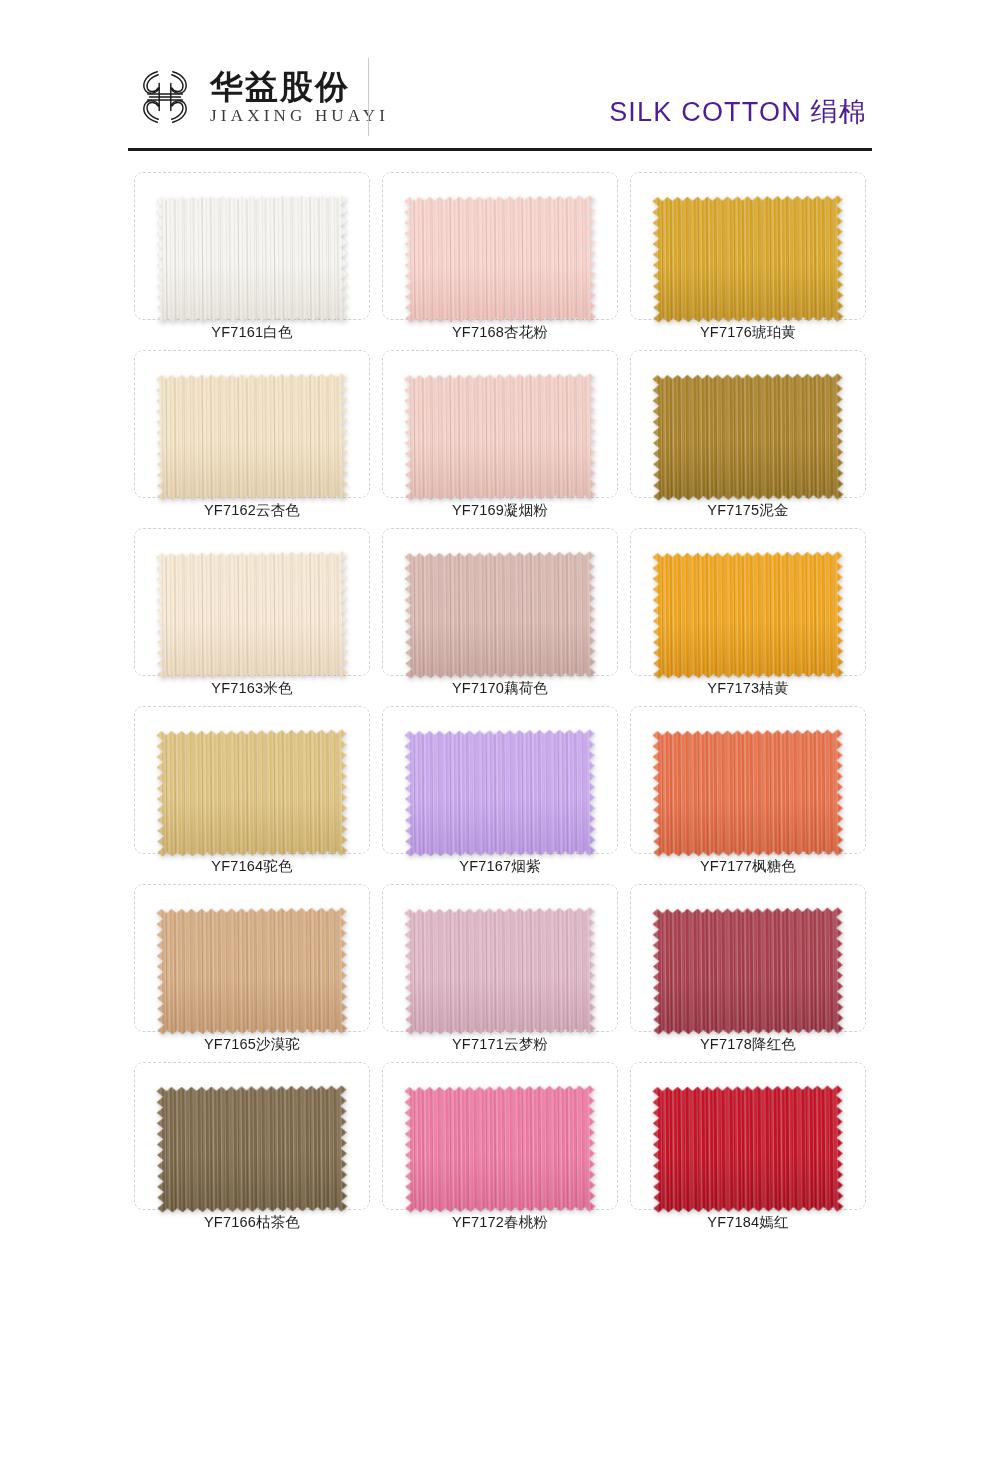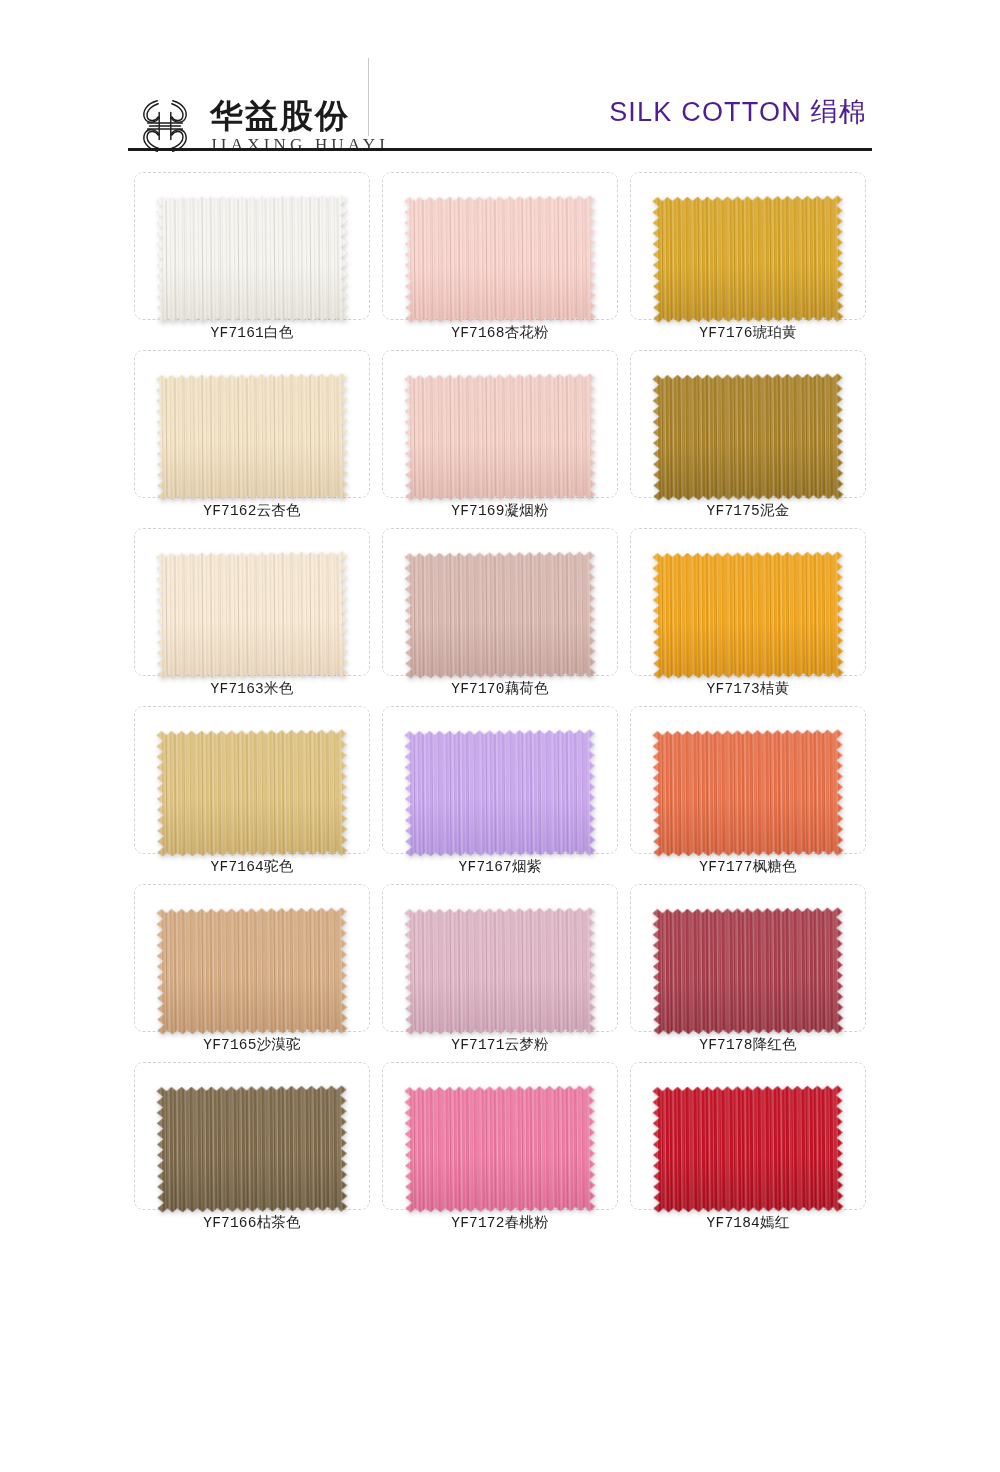--- a/index.html
+++ b/index.html
@@ -21,21 +21,20 @@
     height: 152px;
   }
 
   .logo-block {
     position: absolute;
     left: 134px;
     top: 66px;
     display: flex;
     align-items: center;
     gap: 14px;
-    margin-top: 29px;
   }
 
   .logo-mark {
     width: 62px;
     height: 62px;
     flex: 0 0 62px;
   }
 
   .logo-text {
     display: flex;
@@ -187,21 +186,21 @@
     background-repeat: repeat, repeat, no-repeat;
     background-size: 4px 100%, 9px 100%, 100% 100%;
   }
 
   .swatch-label {
     position: absolute;
     left: 0;
     bottom: 6px;
     width: 248px;
     text-align: center;
-    font-family: Liberation Mono, monospace;
+    font-family: Liberation Sans, sans-serif;
     font-size: 14.5px;
     color: #1c1c1c;
     letter-spacing: 0.2px;
     white-space: nowrap;
   }
 </style>
 </head>
 <body>
 
 <div class="header">

